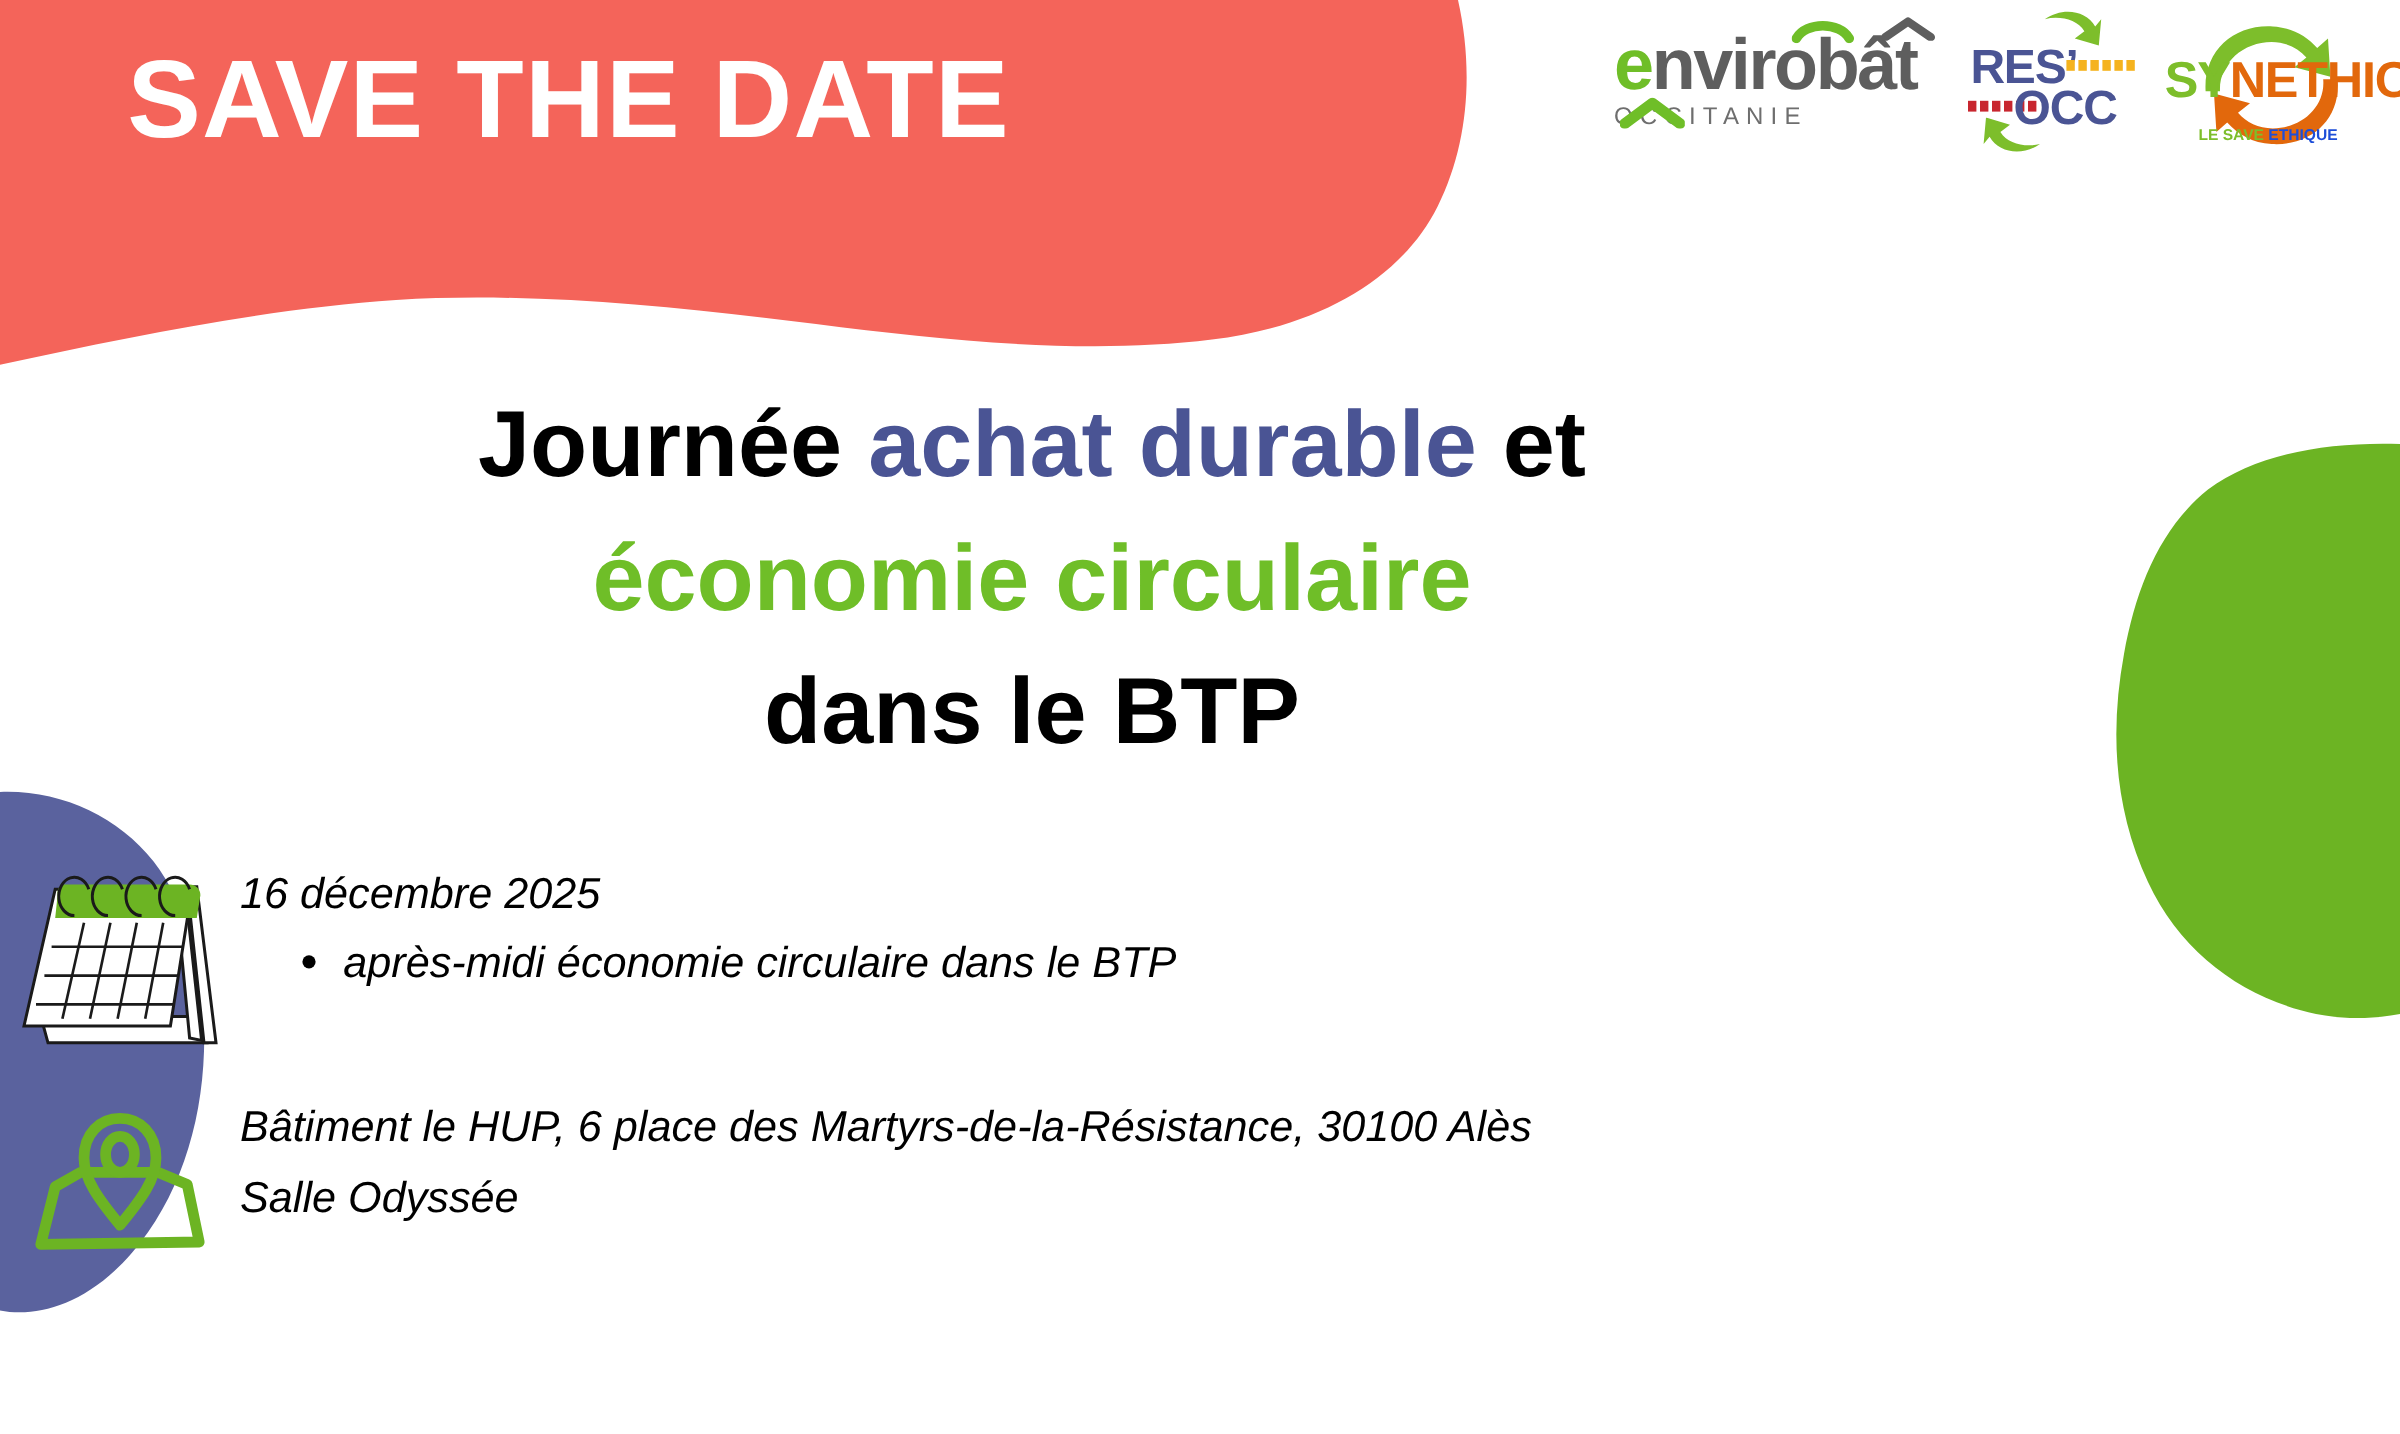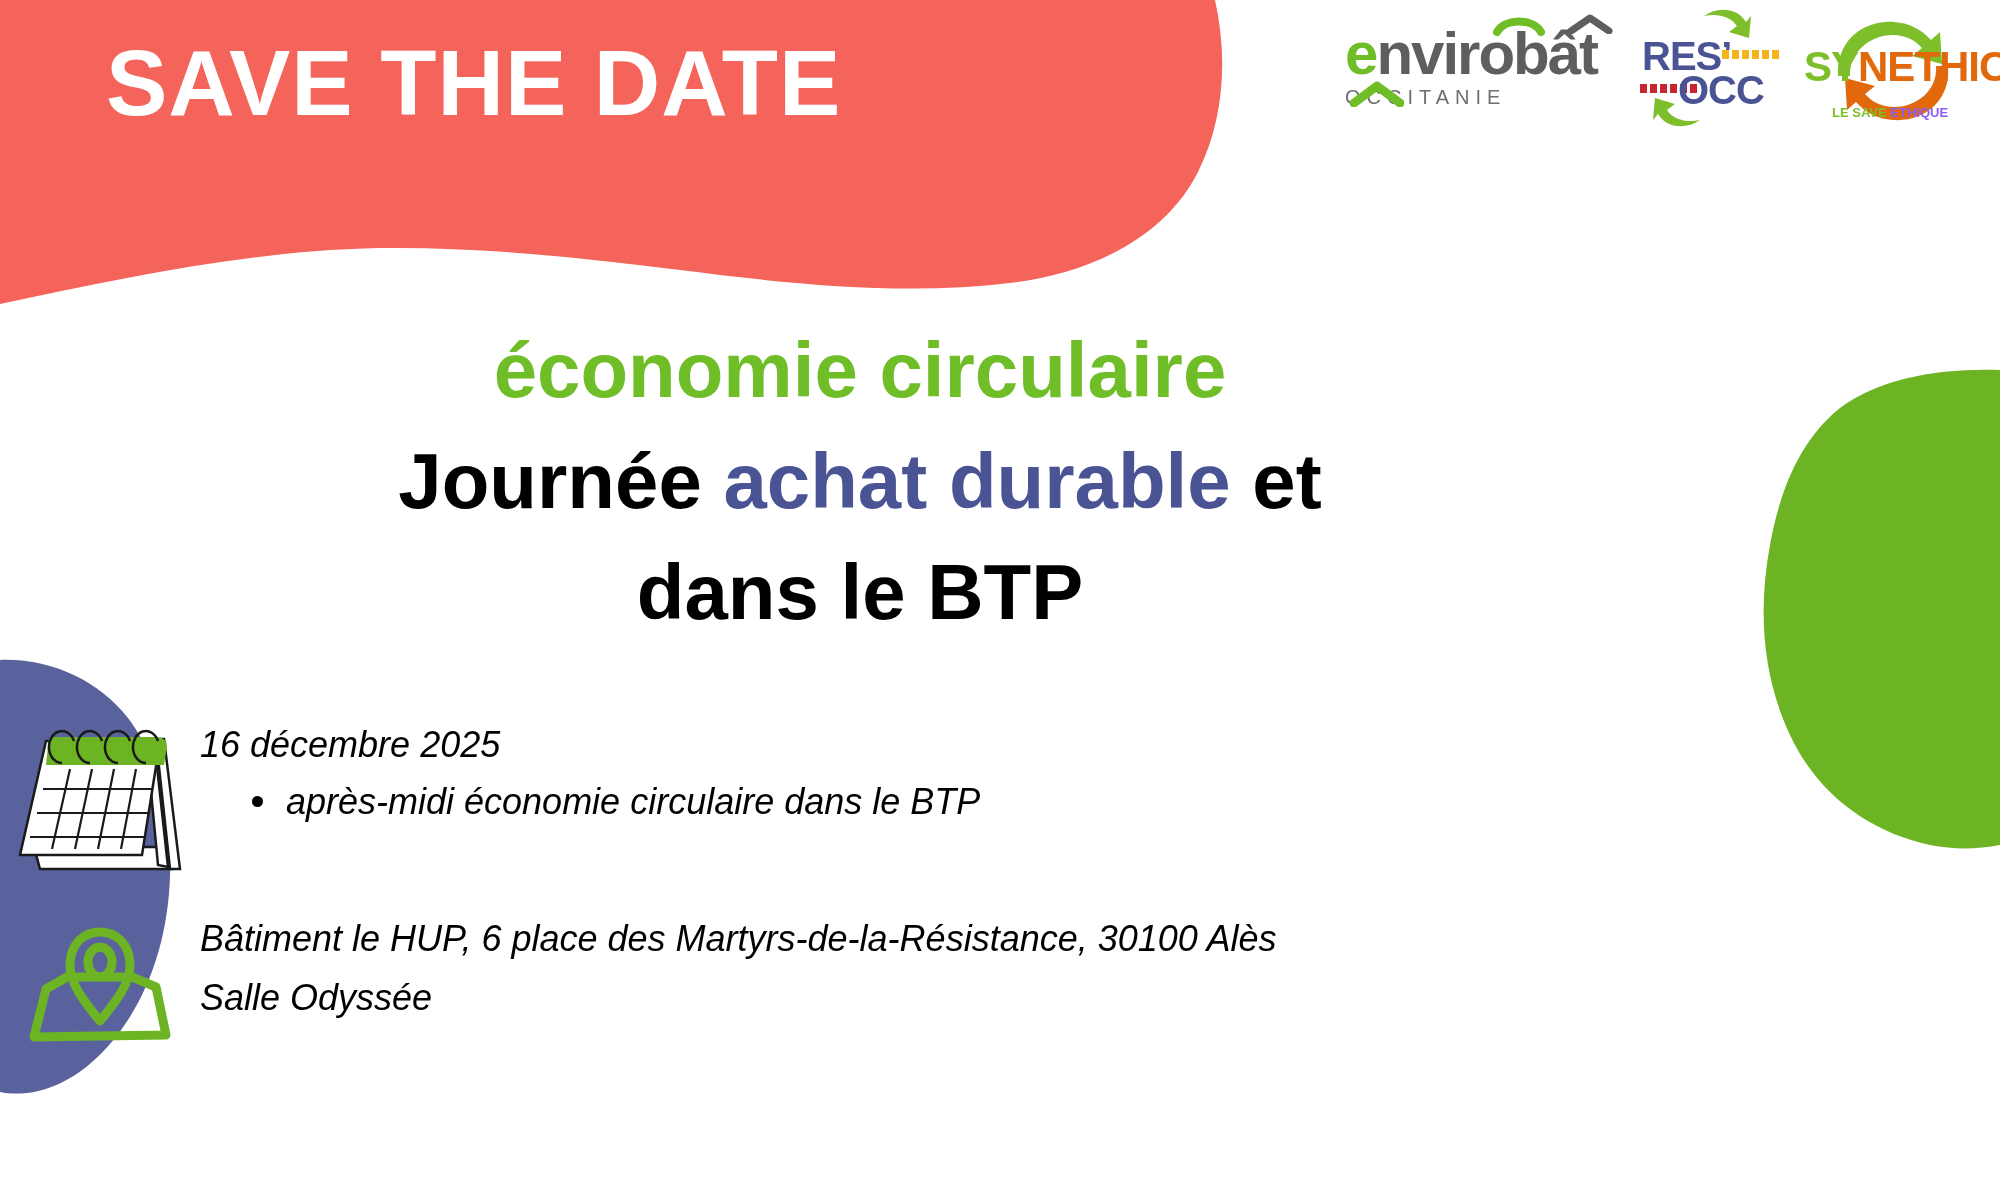--- a/index.html
+++ b/index.html
@@ -138,21 +138,21 @@
   .syn-tag {
     position: absolute;
     left: 36px;
     top: 97px;
     font-size: 13px;
     font-weight: bold;
     letter-spacing: 0px;
     white-space: nowrap;
   }
   .syn-tag .t-a { color: #7DBE2B; }
-  .syn-tag .t-b { color: #8b5cf6; }
+  .syn-tag .t-b { color: #1d4ed8; }
 
   
   #headline {
     position: absolute;
     left: 0;
     top: 315px;
     width: 1720px;
     text-align: center;
     font-size: 78px;
     font-weight: bold;
@@ -297,22 +297,22 @@
       <div class="syn-word">
         <span class="syn-a">SY</span><span class="syn-b">NETHIC</span>
       </div>
       <div class="syn-tag">
         <span class="t-a">LE SAVE </span><span class="t-b">ETHIQUE</span>
       </div>
     </div>
   </div>
 
   <div id="headline">
+    <span class="ln"><span class="c-black">Journée </span><span class="c-blue">achat durable</span><span class="c-black"> et</span></span>
     <span class="ln c-green">économie circulaire</span>
-    <span class="ln"><span class="c-black">Journée </span><span class="c-blue">achat durable</span><span class="c-black"> et</span></span>
     <span class="ln c-black">dans le BTP</span>
   </div>
 
   <div id="info-block">
 
     <div class="info-row" id="date-row">
       <div class="info-icon">
         <svg width="176" height="160" viewBox="0 0 176 160">
 
           <polygon points="22,128 150,128 160,150 28,150" fill="#ffffff" stroke="#1a1a1a" stroke-width="2.5"></polygon>

